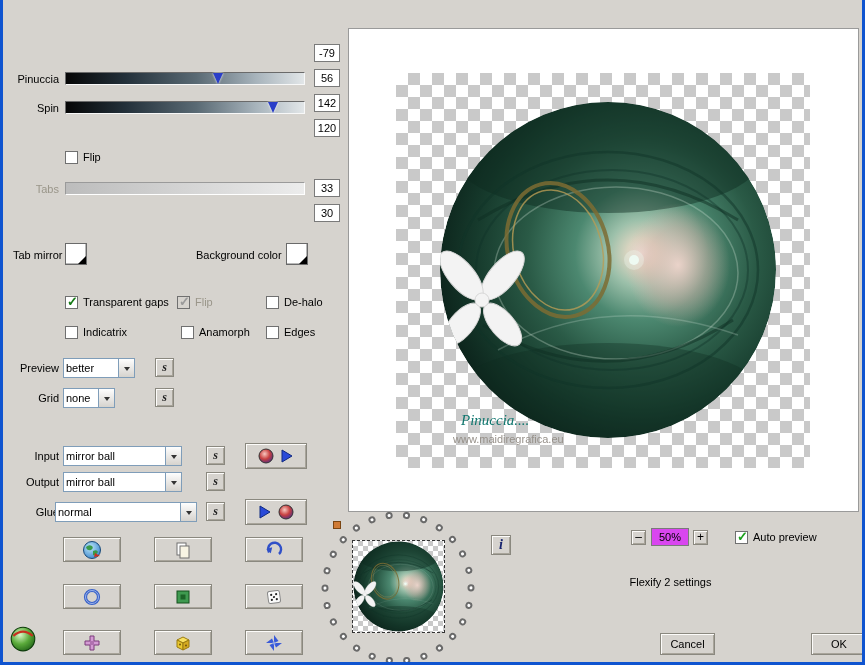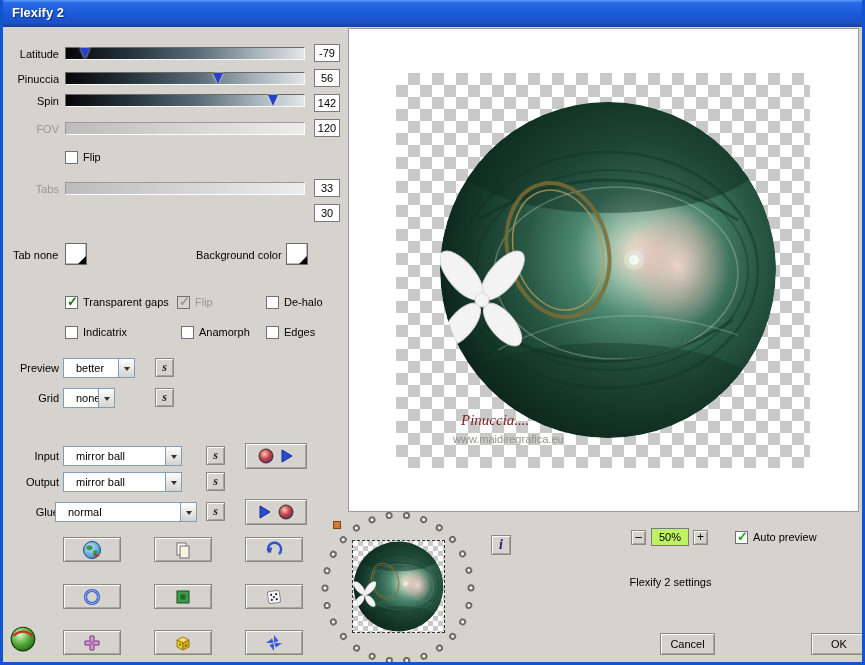--- a/index.html
+++ b/index.html
@@ -30,21 +30,21 @@
     filter:drop-shadow(0 0 1px #ffffff);}
   
   .cbgroup{position:absolute;display:flex;align-items:center;gap:5px;height:14px;}
   .cb{position:relative;width:13px;height:13px;background:#fff;border:1px solid #707070;flex:0 0 13px;}
   .cb.on::after{content:"\2713";position:absolute;left:1px;top:-3px;font-size:13px;font-weight:bold;color:#157a15;}
   .cb.disabled{background:#d6d3ce;}
   .cb.disabled.on::after{color:#9a9a9a;}
   .dislabel{color:#9a968a;}
   
   .combo{position:absolute;height:20px;background:#fff;border:1px solid #7f9db9;display:flex;}
-  .combo-text{flex:1;padding-left:12px;line-height:18px;overflow:hidden;white-space:nowrap;}
+  .combo-text{flex:1;padding-left:2px;line-height:18px;overflow:hidden;white-space:nowrap;}
   .combo-btn{width:16px;border-left:1px solid #7f9db9;background:linear-gradient(180deg,#fefefe,#d6d3ce);
     display:flex;align-items:center;justify-content:center;}
   .combo-arrow{width:0;height:0;border:3px solid transparent;border-top:4px solid #333;margin-top:4px;}
   .flabel{position:absolute;width:56px;text-align:right;}
   
   .sbtn{position:absolute;width:19px;height:19px;text-align:center;line-height:17px;
     font-family:"Liberation Serif",serif;font-style:italic;font-weight:bold;font-size:12px;color:#222;}
   .bigbtn{position:absolute;width:58px;height:25px;display:flex;align-items:center;justify-content:center;gap:3px;}
   .actbtn{position:absolute;width:62px;height:26px;display:flex;align-items:center;justify-content:center;}
   .pushbtn{position:absolute;text-align:center;font-size:11px;display:flex;align-items:center;justify-content:center;margin-left:16px;}
@@ -52,31 +52,31 @@
     box-shadow:inset -1px -1px 0 #b8b8b8, inset 1px 1px 0 #fff;}
   .swatch::after{content:"";position:absolute;right:0;bottom:0;width:0;height:0;
     border:4px solid transparent;border-right-color:#000;border-bottom-color:#000;}
   
   .preview-panel{position:absolute;left:345px;top:28px;width:511px;height:484px;background:#fff;border:1px solid #9a9a9a;}
   .checker{background:conic-gradient(#c9c9c9 0 25%, #ffffff 0 50%, #c9c9c9 0 75%, #ffffff 0 100%);
     background-size:24px 24px;}
   .checker-main{position:absolute;left:393px;top:73px;width:414px;height:395px;}
   .sphere-main{position:absolute;left:435px;top:100px;}
   .wm1{position:absolute;left:458px;top:412px;font-family:"Liberation Serif",serif;font-style:italic;
-    font-size:15px;color:#7f1d1d;}
+    font-size:15px;color:#0f766e;}
   .wm2{position:absolute;left:450px;top:433px;font-size:11px;color:#97918a;}
   
   .dots-svg{position:absolute;left:315px;top:508px;}
   .thumb-box{position:absolute;left:349px;top:540px;width:93px;height:93px;border:1px dashed #333;
     background-size:10px 10px;overflow:hidden;}
   .handle{position:absolute;left:330px;top:521px;width:8px;height:8px;background:#cf7a35;border:1px solid #7a4512;}
   .infobtn{position:absolute;left:488px;top:535px;width:20px;height:20px;text-align:center;line-height:18px;
     font-family:"Liberation Serif",serif;font-weight:bold;font-style:italic;font-size:14px;color:#17246e;}
   .zoombtn{position:absolute;width:15px;height:15px;line-height:12px;text-align:center;font-size:12px;}
-  .zoombox{position:absolute;left:648px;top:528px;width:38px;height:18px;background:#bef264;border:1px solid #7a7a7a;
+  .zoombox{position:absolute;left:648px;top:528px;width:38px;height:18px;background:#d946ef;border:1px solid #7a7a7a;
     text-align:center;line-height:16px;}
   .settings-text{position:absolute;left:590px;top:576px;width:155px;text-align:center;}
   .corner-icon{position:absolute;left:5px;top:623px;width:30px;height:30px;}
   .acheck .cb.on::after{color:#1da11d;}
   svg{display:block;}
 </style>
 </head>
 <body>
 
 <svg width="0" height="0" style="position:absolute">
@@ -119,72 +119,57 @@
         <ellipse cx="0" cy="-32" rx="12" ry="26" transform="rotate(140)"></ellipse>
         <ellipse cx="0" cy="-32" rx="12" ry="26" transform="rotate(-140)"></ellipse>
         <circle cx="0" cy="0" r="7"></circle>
       </g>
     </g>
   </defs>
 </svg>
 
 <div id="app">
 
-  <div class="titlebar">
-    <span>Flexify 2</span>
-  </div>
-
-  <div class="srow" style="top:46px">
-    <span class="slabel">Latitude</span>
-    <div class="track">
-      <div class="thumb" style="left: 8%;"></div>
-    </div>
-  </div>
+
   <div class="valbox" style="left:311px;top:44px">-79</div>
 
   <div class="srow" style="top:71px">
     <span class="slabel">Pinuccia</span>
     <div class="track">
       <div class="thumb" style="left: 64%;"></div>
     </div>
   </div>
   <div class="valbox" style="left:311px;top:69px">56</div>
 
-  <div class="srow" style="top:93px">
+  <div class="srow" style="top:100px">
     <span class="slabel">Spin</span>
     <div class="track">
       <div class="thumb" style="left: 87%;"></div>
     </div>
   </div>
   <div class="valbox" style="left:311px;top:94px">142</div>
 
-  <div class="srow dis" style="top:121px">
-    <span class="slabel">FOV</span>
-    <div class="track">
-      
-    </div>
-  </div>
   <div class="valbox" style="left:311px;top:119px">120</div>
 
   <div class="cbgroup" style="left:62px;top:150px">
     <span class="cb"></span>
     <span>Flip</span>
   </div>
 
   <div class="srow dis" style="top:181px">
     <span class="slabel">Tabs</span>
     <div class="track">
       
     </div>
   </div>
   <div class="valbox" style="left:311px;top:179px">33</div>
 
   <div class="valbox" style="left:311px;top:204px">30</div>
 
-  <span style="position:absolute;left:10px;top:249px">Tab none</span>
+  <span style="position:absolute;left:10px;top:249px">Tab mirror</span>
   <div class="swatch" style="left:62px;top:243px"></div>
   <span style="position:absolute;left:193px;top:249px">Background color</span>
   <div class="swatch" style="left:283px;top:243px"></div>
 
   <div class="cbgroup" style="left:62px;top:295px">
     <span class="cb on"></span>
     <span>Transparent gaps</span>
   </div>
   <div class="cbgroup" style="left:174px;top:295px">
     <span class="cb disabled on"></span>

